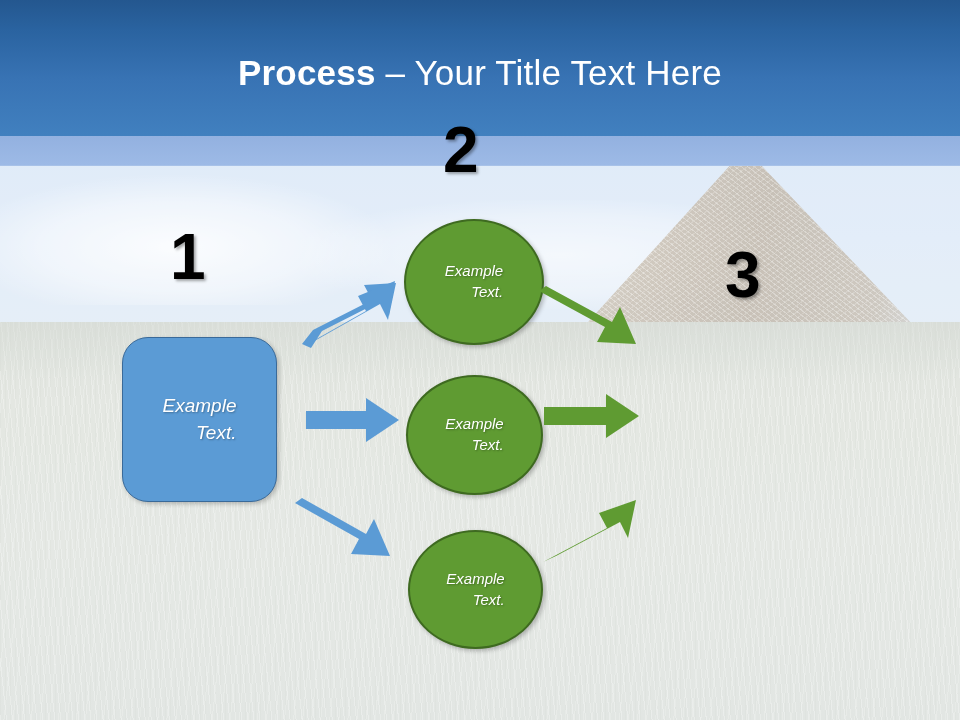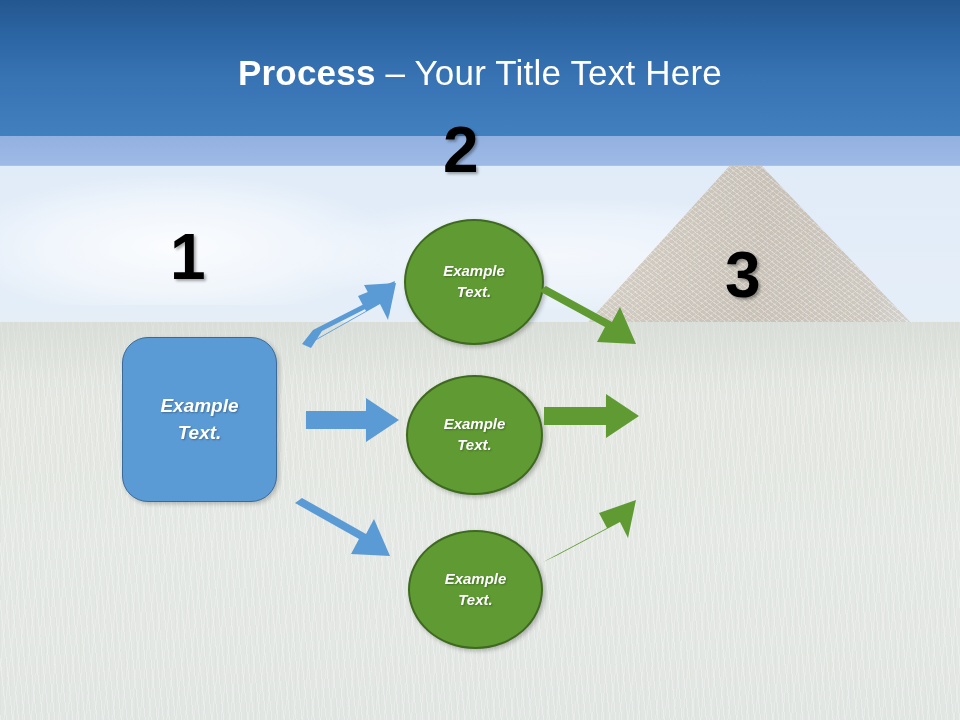--- a/index.html
+++ b/index.html
@@ -140,23 +140,23 @@
     background: #5f9b32;
     border: 2px solid #3e6a20;
     border-radius: 50%;
     box-shadow: 2px 2px 4px rgba(0,0,0,.25);
     display: flex;
     align-items: center;
     justify-content: center;
   }
   .shape-label {
     color: #ffffff;
-    font-weight: bold;
+    font-weight: normal;
     font-style: italic;
-    text-align: center;
+    text-align: right;
     line-height: 1.38;
     text-shadow: 1px 1px 2px rgba(0,0,0,.3);
     white-space: pre-line;
   }
   .box-label    { font-size: 19px; }
   .circle-label { font-size: 15px; }
 
   #box-left  { left: 122px; top: 337px; width: 153px; height: 163px; }
 
   #circle-top    { left: 404px; top: 219px; width: 136px; height: 122px; }

